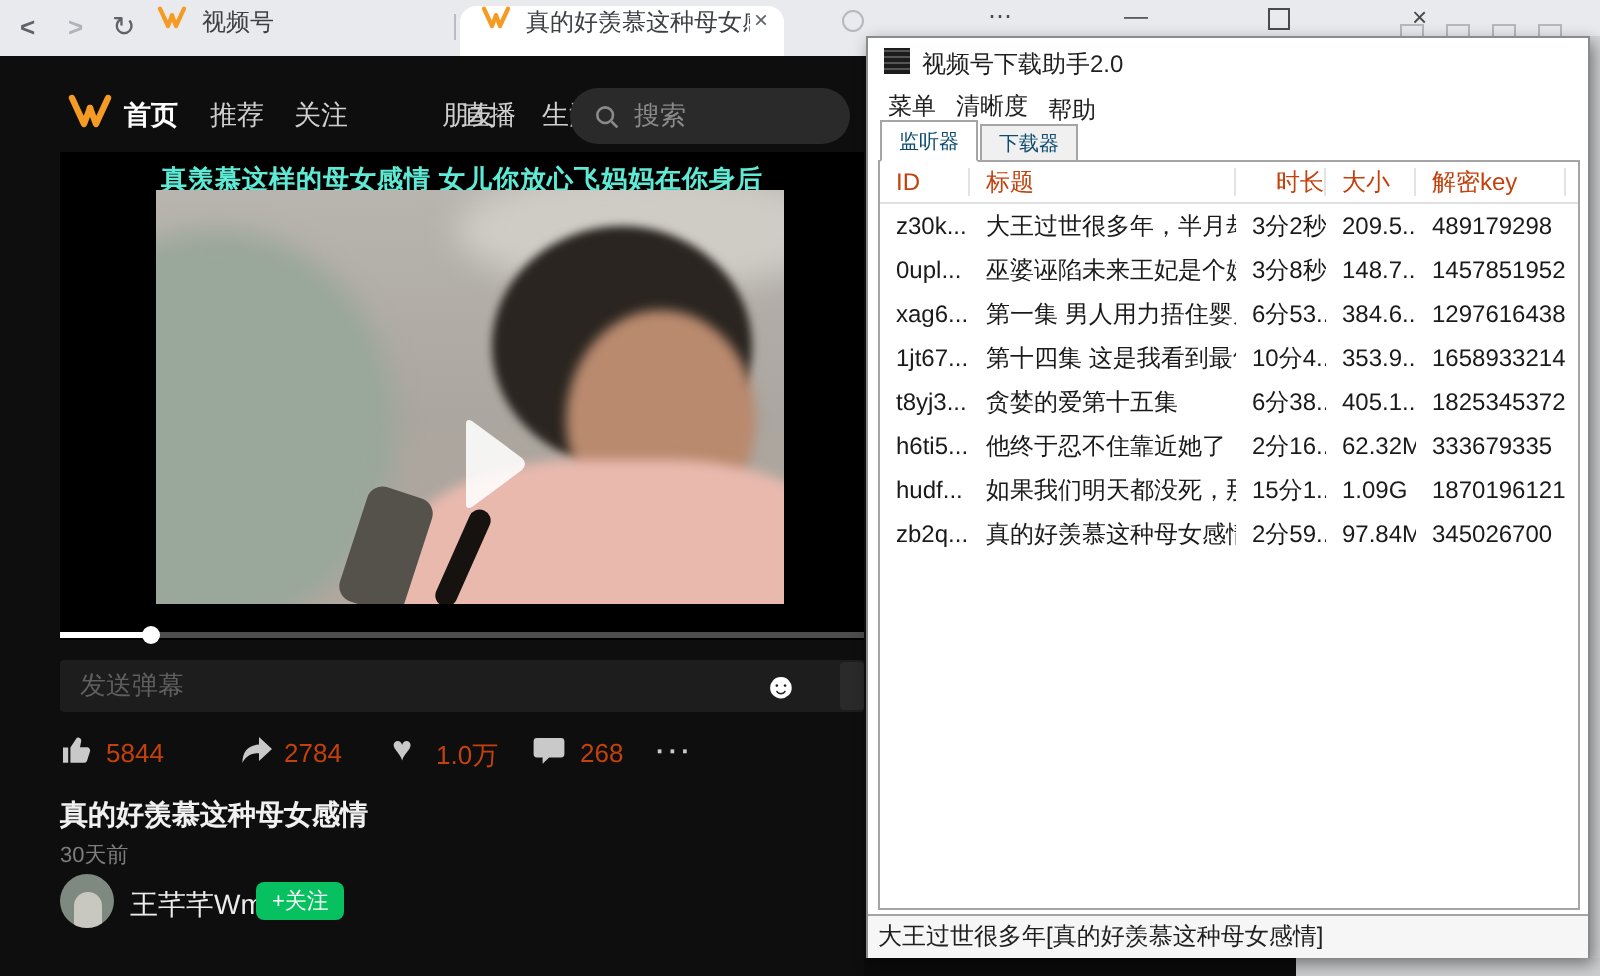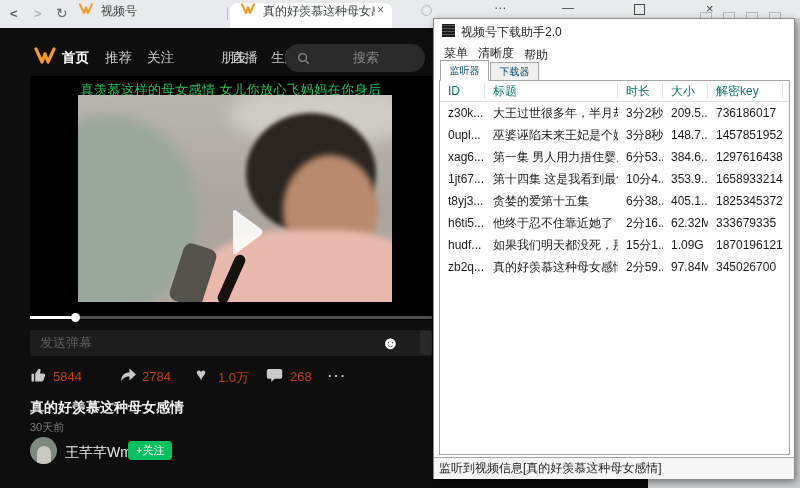--- a/index.html
+++ b/index.html
@@ -12,25 +12,25 @@
   .tab{height:25px;top:3px;display:flex;align-items:flex-start;font-size:12px;color:#3c4043;}
   .tab.active{background:#fff;border-radius:8px 8px 0 0;}
   .winctl{font-size:12px;color:#4a4a4a;}
   .maxbox{width:9px;height:9px;border:1px solid #4a4a4a;display:inline-block;}
   .ghosticon{width:10px;height:7px;border:1px solid #a7abb0;opacity:.8;display:inline-block;}
   
   .page{left:0;top:28px;width:432px;height:451px;background:#0e0e0e;}
   .navitem{font-size:13.5px;color:#cfcfcf;}
   .navitem.active{color:#ffffff;font-weight:bold;}
   .searchpill{left:285px;top:16px;width:140px;height:28px;border-radius:14px;background:#2a2a2a;
-              display:flex;align-items:center;padding-left:12px;box-sizing:border-box;gap:36px;}
+              display:flex;align-items:center;padding-left:12px;box-sizing:border-box;}
   .searchtxt{font-size:13px;color:#8a8a8a;margin-left:7px;}
   
   .player{left:30px;top:48px;width:402px;height:244px;background:#000;}
-  .caption{left:0;top:5px;width:100%;text-align:center;font-size:13px;font-weight:normal;color:#22c55e;
+  .caption{left:0;top:5px;width:100%;text-align:center;font-size:13px;font-weight:bold;color:#5eead4;
            text-shadow:0 1px 2px #000;letter-spacing:.5px;}
   .frame{left:48px;top:19px;width:314px;height:207px;overflow:hidden;
          background:linear-gradient(180deg,#b8b5af 0%,#aba69f 55%,#b3a89e 100%);}
   .blob{position:absolute;border-radius:50%;}
   .seektrack{left:0;top:240px;width:402px;height:3px;background:rgba(255,255,255,.30);}
   .seekplay{left:0;top:240px;width:45px;height:3px;background:#fff;}
   .seekdot{left:41px;top:237px;width:9px;height:9px;border-radius:50%;background:#fff;}
   .ctltxt{font-size:12px;color:#fff;}
   .danmaku-float{font-size:16px;color:rgba(255,255,255,.48);text-shadow:0 1px 2px rgba(0,0,0,.6);letter-spacing:2px;}
   .dmkicon{width:15px;height:11px;border:1.5px solid #e8e8e8;border-radius:3px;display:inline-block;position:relative;}
@@ -62,25 +62,25 @@
   .wicon{width:13px;height:13px;background:
          repeating-linear-gradient(0deg,#1c1c1c 0 2px,#555 2px 3px),#222;display:inline-block;}
   .wtitle{font-size:12px;color:#1f1f1f;}
   .menuitem{font-size:12px;color:#1f1f1f;}
   .dtab{font-size:10px;color:#0c4a6e;height:19px;display:flex;align-items:center;justify-content:center;
         border:1px solid #a5a5a5;box-sizing:border-box;background:#f0f0f0;}
   .dtab.sel{background:#fff;border-bottom:1px solid #fff;height:21px;z-index:3;}
   .tablebox{left:5px;top:61px;width:351px;height:375px;border:1px solid #a5a5a5;box-sizing:border-box;
             background:#fff;overflow:hidden;}
   .thead{display:flex;height:20px;align-items:center;border-bottom:1px solid #e0e0e0;}
-  .thead .tcell{color:#0f766e;border-right:1px solid #e3e3e3;height:14px;line-height:14px;}
+  .thead .tcell{color:#c2410c;border-right:1px solid #e3e3e3;height:14px;line-height:14px;}
   .trow{display:flex;height:22px;align-items:center;}
   .tcell{font-size:12px;color:#1a1a1a;padding-left:8px;box-sizing:border-box;white-space:nowrap;
          overflow:hidden;flex-shrink:0;}
-  .c0{width:45px;} .c1{width:133px;} .c2{width:45px;} .c3{width:45px;} .c4{width:75px;} .c5{width:40px;}
+  .c0{width:45px;} .c1{width:133px;} .c2{width:45px;text-align:right;} .c3{width:45px;} .c4{width:75px;} .c5{width:40px;}
   .statusbar{left:0px;top:438px;width:360px;height:21px;border-top:1px solid #a5a5a5;background:#f6f6f6;
              display:flex;align-items:center;}
   .statustxt{font-size:12px;color:#1f1f1f;margin-left:5px;white-space:nowrap;}
 </style>
 </head>
 <body>
 
 <div id="stage">
 
   <div class="abs chrome">
@@ -238,21 +238,21 @@
         <span class="tcell c3">大小</span>
         <span class="tcell c4">解密key</span>
         <span class="tcell c5">路径</span>
       </div>
       <div>
           <div class="trow">
             <span class="tcell c0">z30k...</span>
             <span class="tcell c1">大王过世很多年，半月却有...</span>
             <span class="tcell c2">3分2秒</span>
             <span class="tcell c3">209.5...</span>
-            <span class="tcell c4">736186017</span>
+            <span class="tcell c4">489179298</span>
           </div>
           <div class="trow">
             <span class="tcell c0">0upl...</span>
             <span class="tcell c1">巫婆诬陷未来王妃是个妖女...</span>
             <span class="tcell c2">3分8秒</span>
             <span class="tcell c3">148.7...</span>
             <span class="tcell c4">1457851952</span>
           </div>
           <div class="trow">
             <span class="tcell c0">xag6...</span>
@@ -293,17 +293,17 @@
             <span class="tcell c0">zb2q...</span>
             <span class="tcell c1">真的好羡慕这种母女感情</span>
             <span class="tcell c2">2分59...</span>
             <span class="tcell c3">97.84M</span>
             <span class="tcell c4">345026700</span>
           </div>
         </div>
     </div>
 
     <div class="abs statusbar">
-      <span class="statustxt">监听到视频信息[真的好羡慕这种母女感情]</span>
+      <span class="statustxt">大王过世很多年[真的好羡慕这种母女感情]</span>
     </div>
   </div>
 
 </div>
 
 </body></html>

